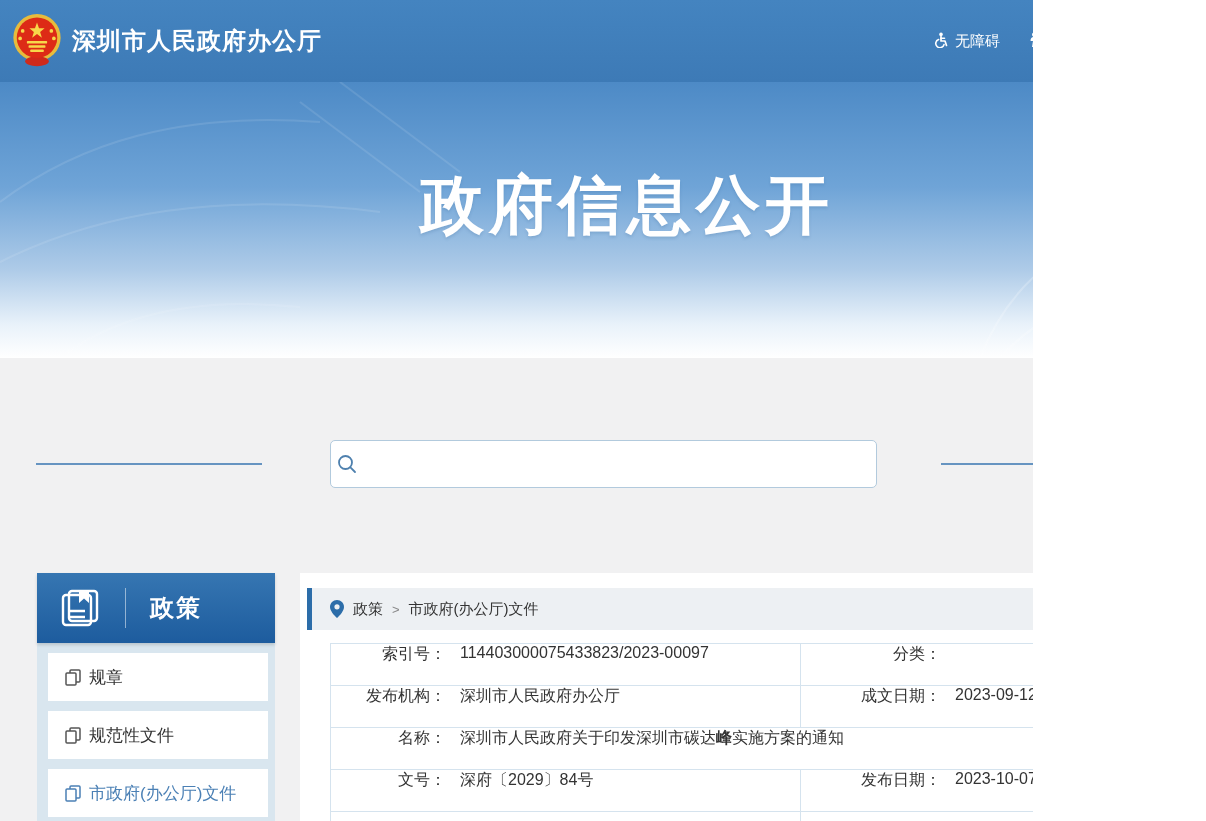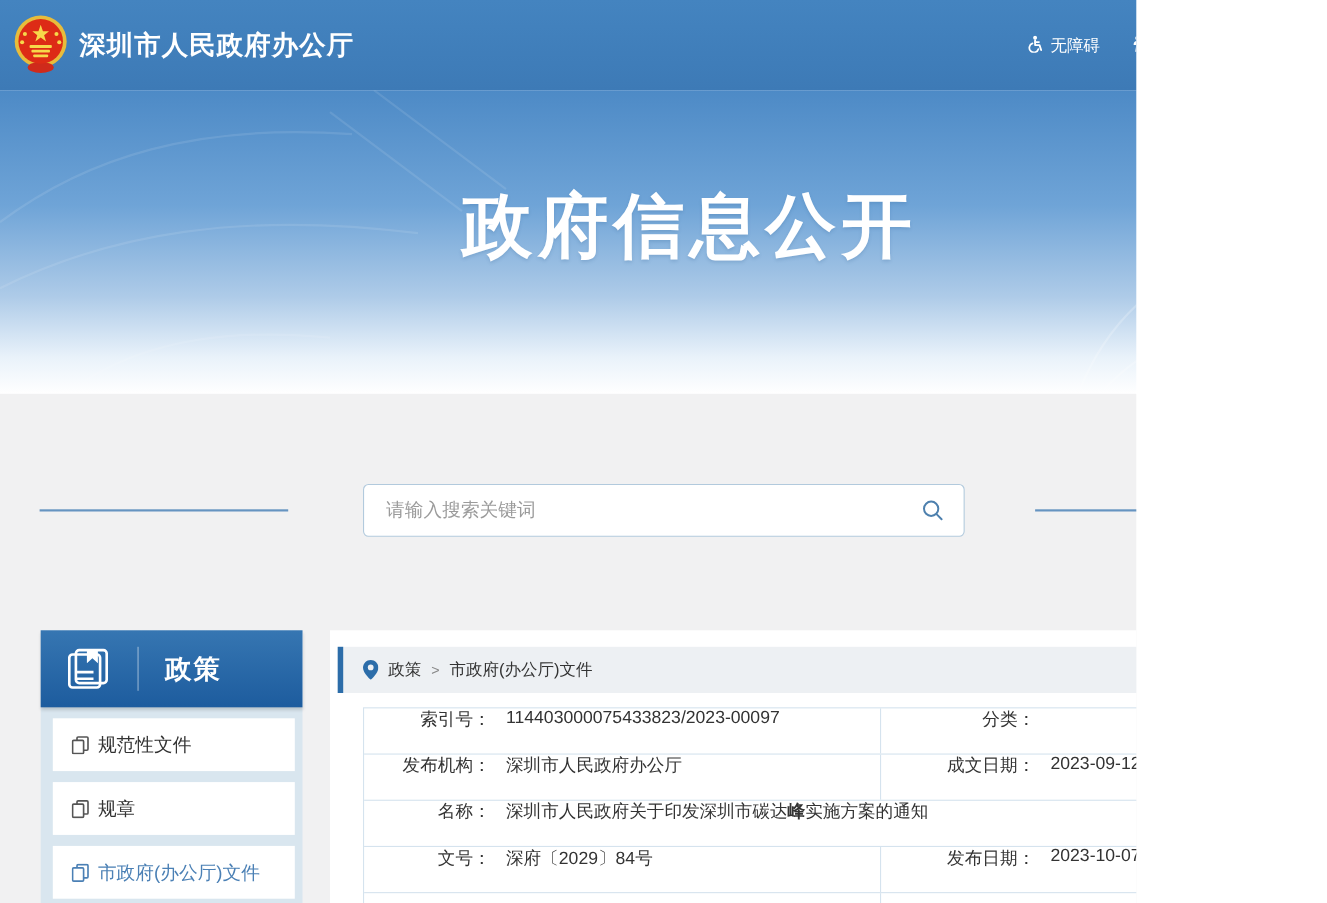--- a/index.html
+++ b/index.html
@@ -144,21 +144,20 @@
         <path d="M60,276 C120,230 200,215 300,225"></path>
       </g>
     </svg>
     <h1 class="banner-title">政府信息公开</h1>
   </div>
 
   <div class="gray-section">
 
     <div class="decor-line left"></div>
     <div class="search-box">
-      <input type="text" placeholder="请输入搜索关键词" style="">
       <button class="search-btn">
         <svg width="20" height="20" viewBox="0 0 20 20">
           <circle cx="8.5" cy="8.5" r="6.5" fill="none" stroke="#4e80ae" stroke-width="1.8"></circle>
           <path d="M13.4 13.4 L18 18" stroke="#4e80ae" stroke-width="1.8" stroke-linecap="round"></path>
         </svg>
       </button>
     </div>
     <div class="decor-line right"></div>
 
     <aside class="sidebar">
@@ -170,28 +169,28 @@
           <path d="M10 24 L26 24 M10 30 L26 30" stroke="#fff" stroke-width="2.4"></path>
         </svg>
         <span class="vr"></span>
         <span class="hd-label">政策</span>
       </div>
       <div class="side-item">
         <svg width="16" height="17" viewBox="0 0 16 17">
           <rect x="5" y="1" width="10" height="12" rx="1" fill="none" stroke="#555" stroke-width="1.5"></rect>
           <rect x="1" y="4" width="10" height="12" rx="1" fill="#fff" stroke="#555" stroke-width="1.5"></rect>
         </svg>
-        <span>规范性文件</span>
+        <span>规章</span>
       </div>
       <div class="side-item">
         <svg width="16" height="17" viewBox="0 0 16 17">
           <rect x="5" y="1" width="10" height="12" rx="1" fill="none" stroke="#555" stroke-width="1.5"></rect>
           <rect x="1" y="4" width="10" height="12" rx="1" fill="#fff" stroke="#555" stroke-width="1.5"></rect>
         </svg>
-        <span>规章</span>
+        <span>规范性文件</span>
       </div>
       <div class="side-item active">
         <svg width="16" height="17" viewBox="0 0 16 17">
           <rect x="5" y="1" width="10" height="12" rx="1" fill="none" stroke="#4b80b5" stroke-width="1.5"></rect>
           <rect x="1" y="4" width="10" height="12" rx="1" fill="#fff" stroke="#4b80b5" stroke-width="1.5"></rect>
         </svg>
         <span>市政府(办公厅)文件</span>
       </div>
     </aside>
 

